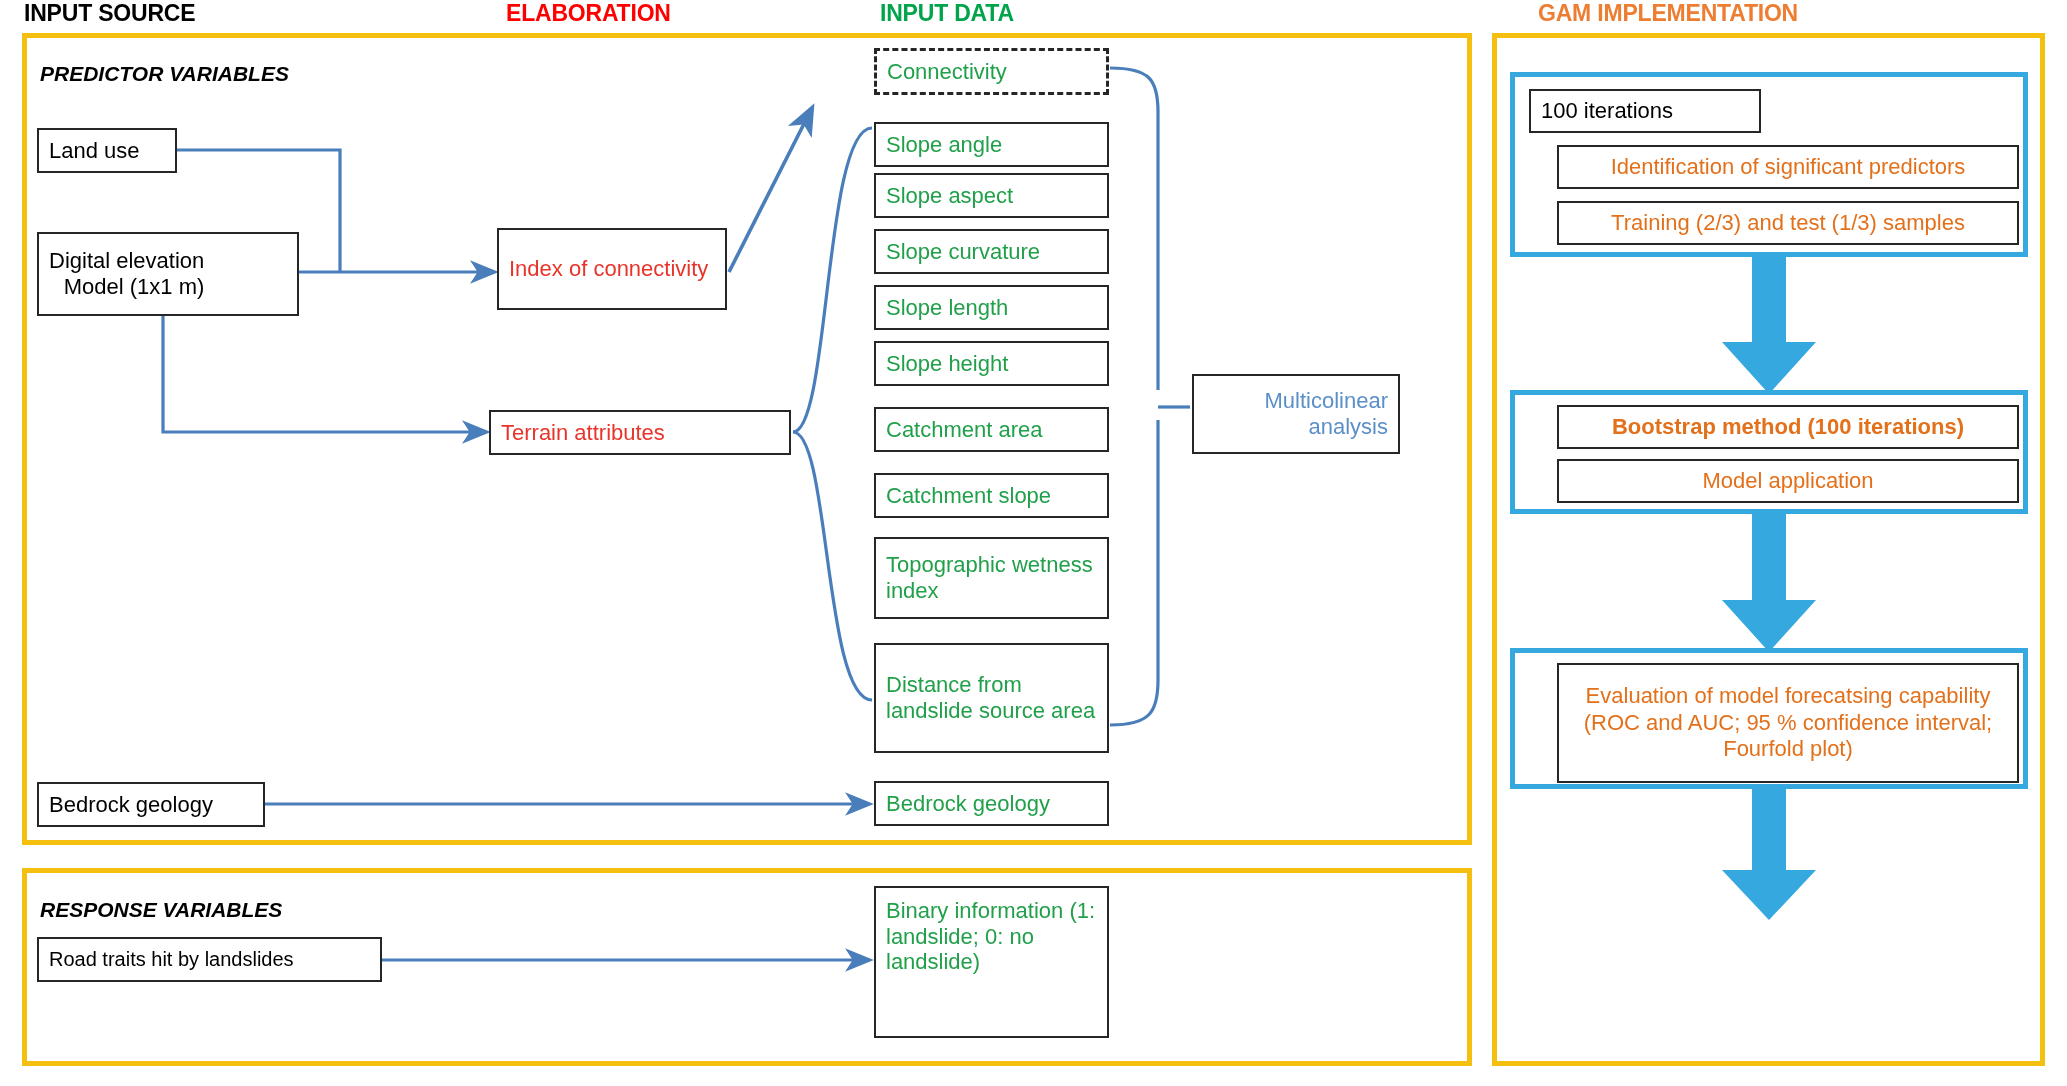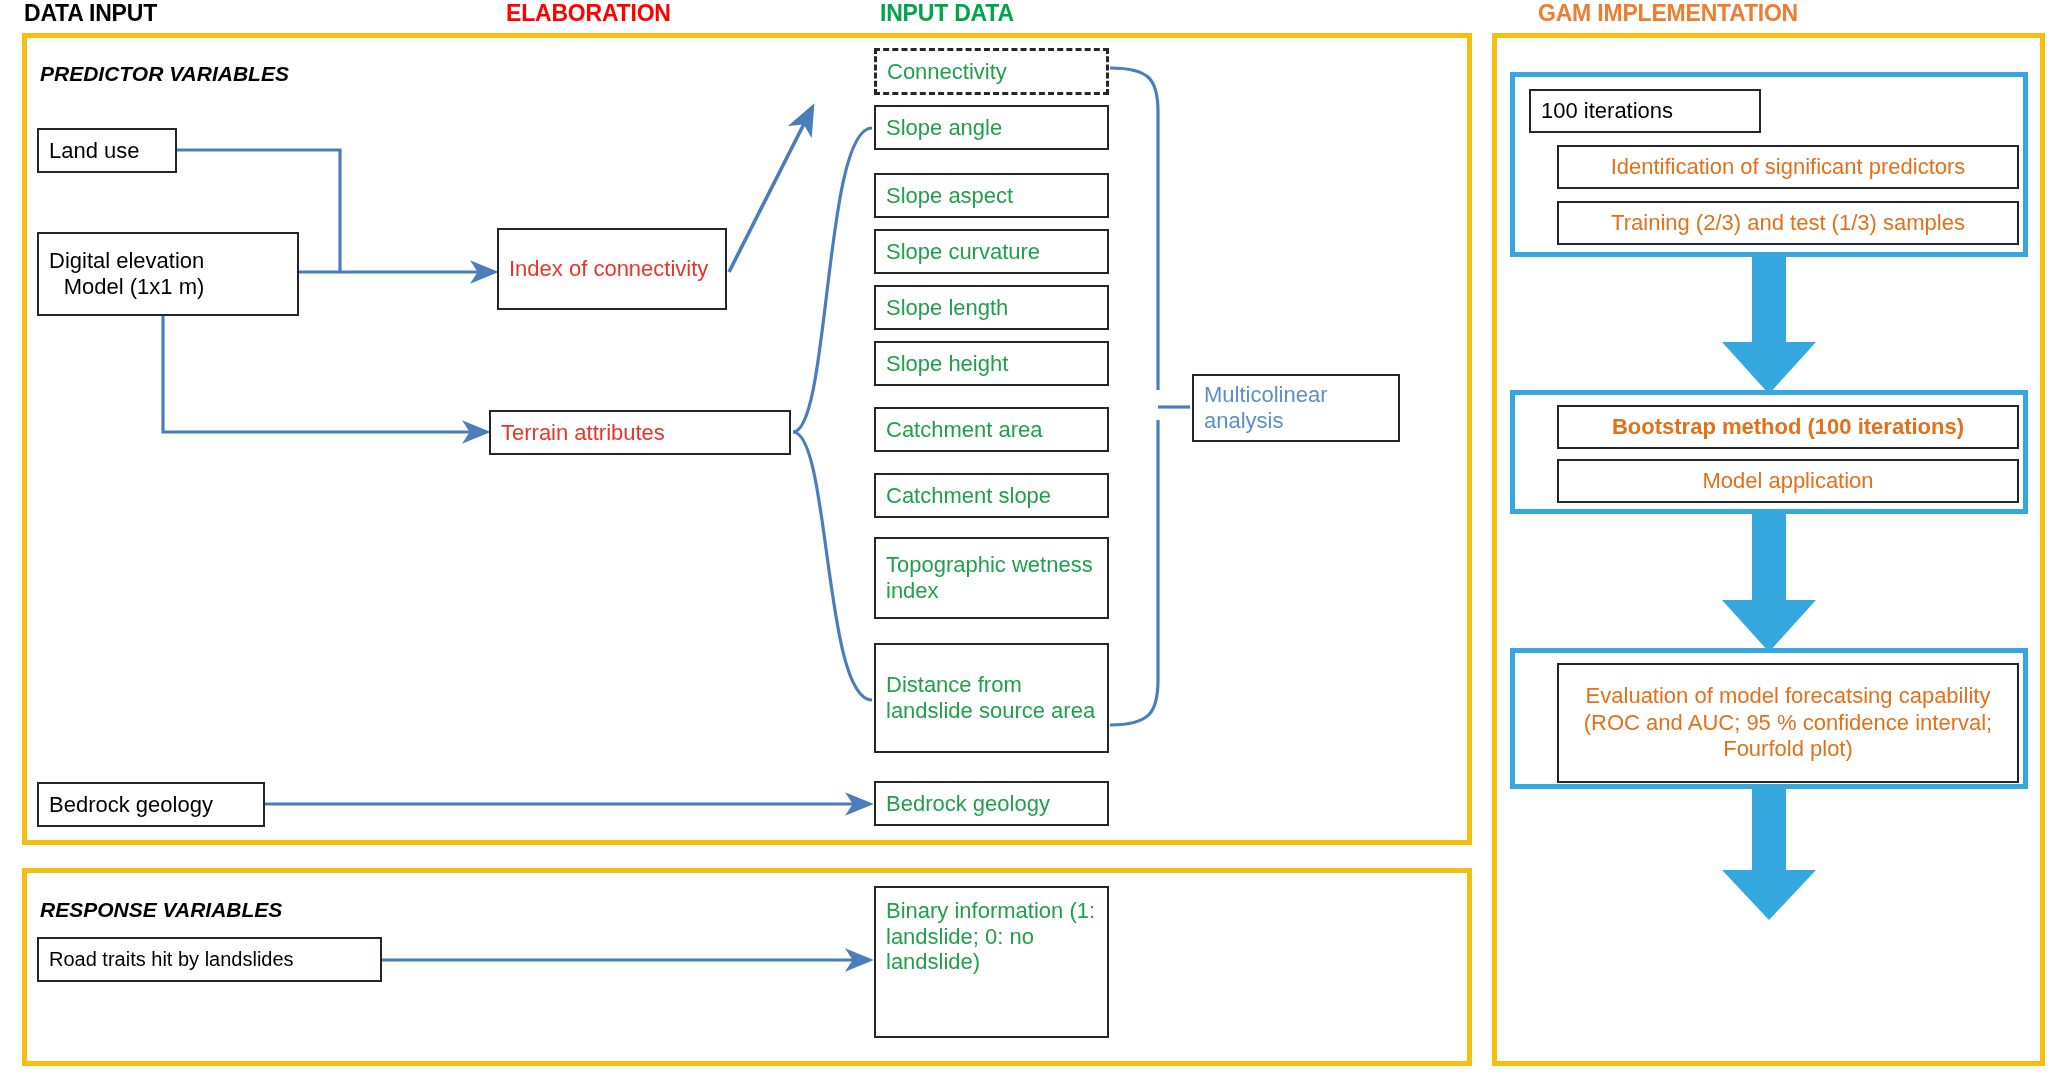--- a/index.html
+++ b/index.html
@@ -82,34 +82,34 @@
   
   #box-index-conn { left: 497px; top: 228px; width: 230px; height: 82px; }
   #box-terrain    { left: 489px; top: 410px; width: 302px; height: 45px; }
 
   
   .input-box {
     left: 874px;
     width: 235px;
   }
   #box-connectivity   { top: 48px;  height: 47px; }
-  #box-slope-angle    { top: 105px; height: 45px; }
+  #box-slope-angle    { top: 122px; height: 45px; }
   #box-slope-aspect   { top: 173px; height: 45px; }
   #box-slope-curv     { top: 229px; height: 45px; }
   #box-slope-length   { top: 285px; height: 45px; }
   #box-slope-height   { top: 341px; height: 45px; }
   #box-catch-area     { top: 407px; height: 45px; }
   #box-catch-slope    { top: 473px; height: 45px; }
   #box-twi            { top: 537px; height: 82px; }
   #box-dist-source    { top: 643px; height: 110px; }
   #box-bedrock-in     { top: 781px; height: 45px; }
   #box-binary         { left: 874px; top: 886px; width: 235px; height: 152px; align-items: flex-start; padding-top: 10px; }
 
   
-  #box-multicolinear  { left: 1192px; top: 374px; width: 208px; height: 68px; }
+  #box-multicolinear  { left: 1192px; top: 374px; width: 208px; height: 80px; text-align: right; }
 
   
   .stage {
     position: absolute;
     box-sizing: border-box;
     border: 5px solid #35a8e0;
     background: #ffffff;
     left: 1510px;
     width: 518px;
   }
@@ -157,21 +157,21 @@
     left: 0; top: 0;
     width: 2067px; height: 1086px;
     pointer-events: none;
   }
 </style>
 </head>
 <body>
 
 <div id="canvas">
 
-  <div class="col-header" id="hdr-data-source">DATA INPUT</div>
+  <div class="col-header" id="hdr-data-source">INPUT SOURCE</div>
   <div class="col-header" id="hdr-elaboration">ELABORATION</div>
   <div class="col-header" id="hdr-input-data">INPUT DATA</div>
   <div class="col-header" id="hdr-gam">GAM IMPLEMENTATION</div>
 
   <div class="panel" id="panel-predictor"></div>
   <div class="panel" id="panel-response"></div>
   <div class="panel" id="panel-gam"></div>
 
   <div class="section-title" id="title-predictor">PREDICTOR VARIABLES</div>
   <div class="section-title" id="title-response">RESPONSE VARIABLES</div>

